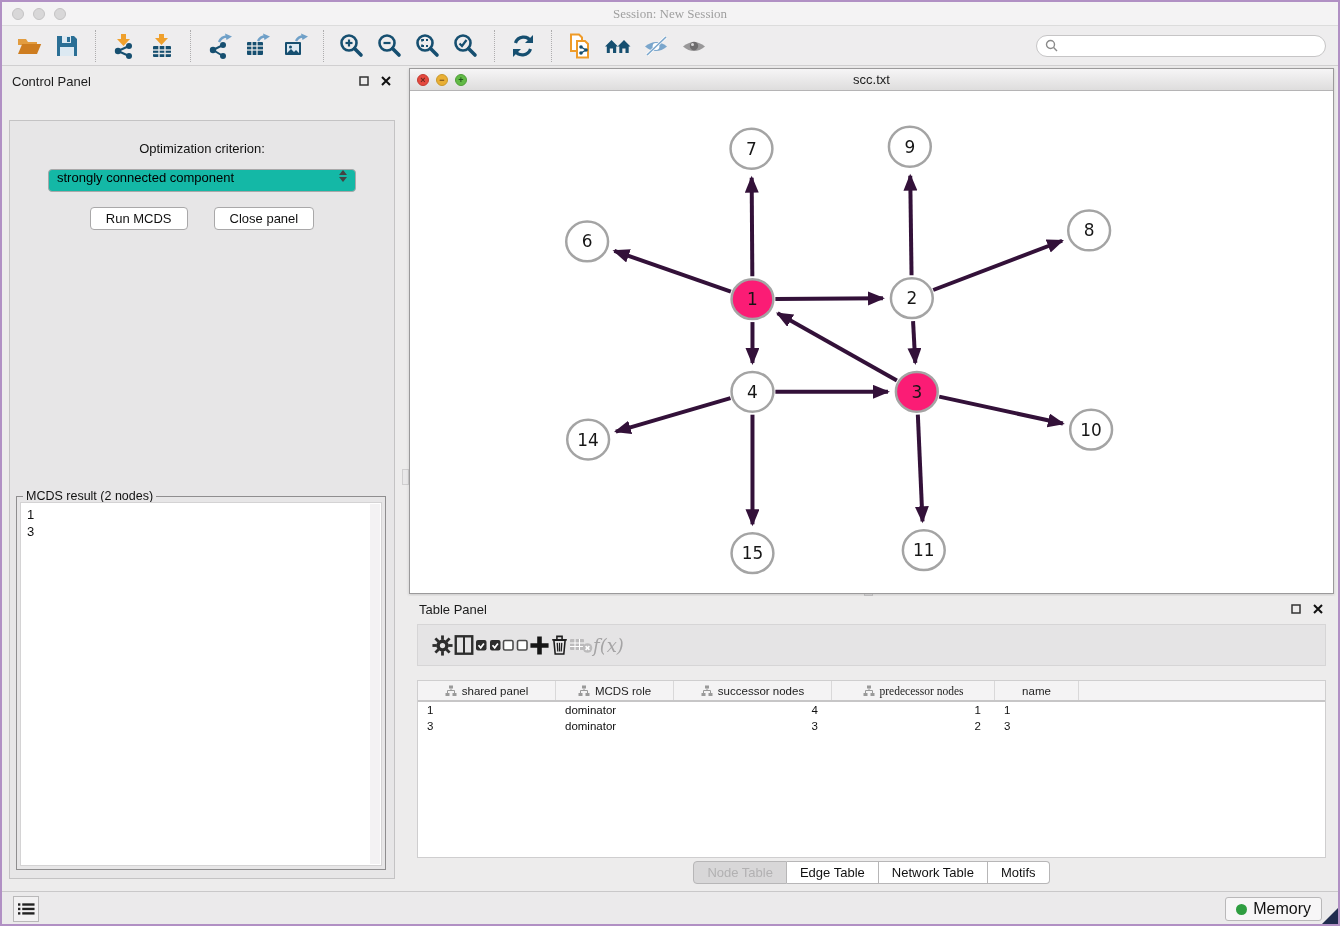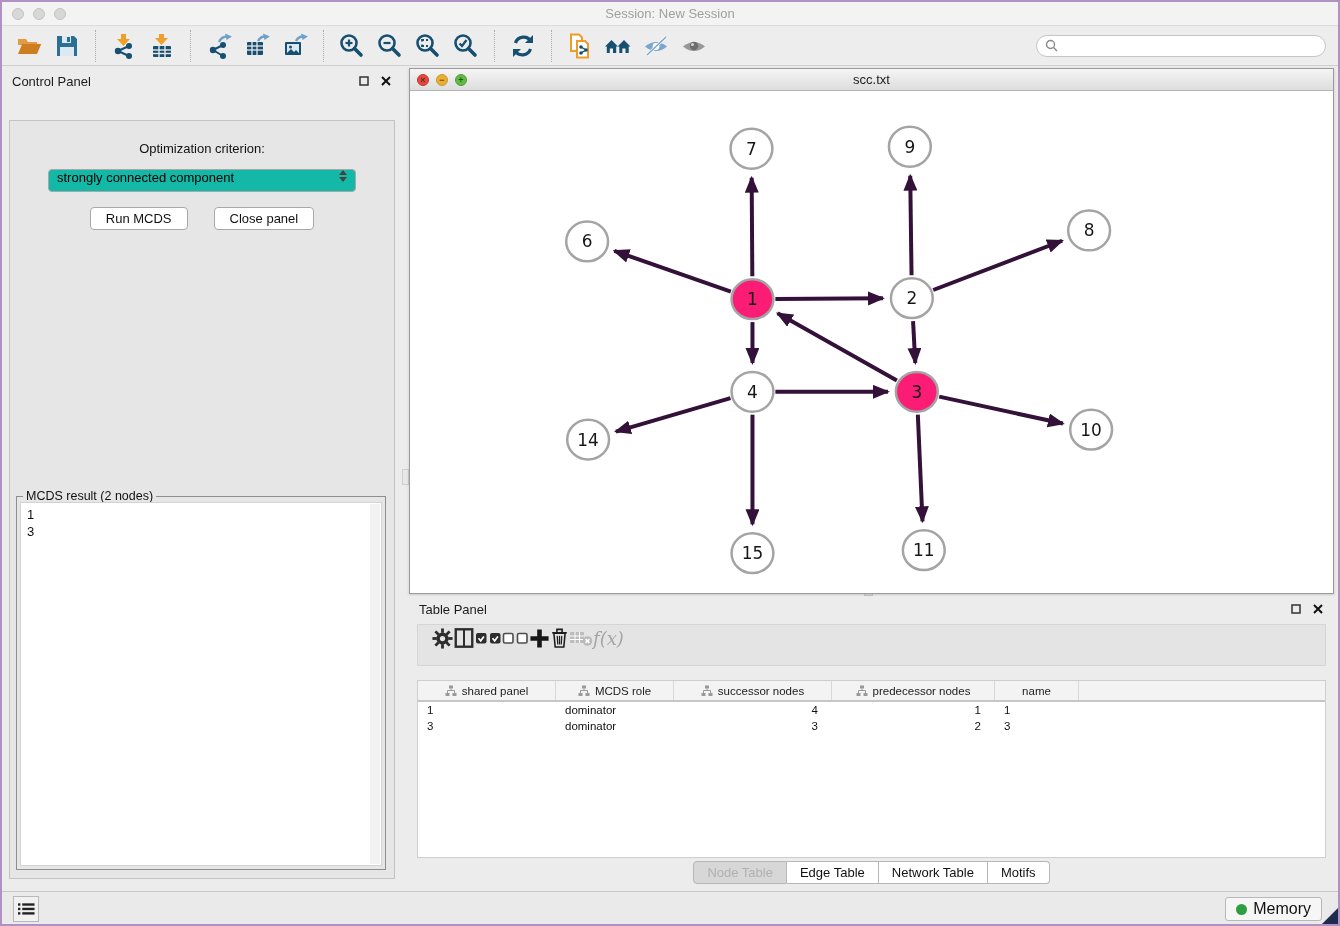--- a/index.html
+++ b/index.html
@@ -3,21 +3,21 @@
 <meta charset="utf-8">
 <style>
   * { box-sizing: border-box; margin: 0; padding: 0; }
   html,body { width:1340px; height:926px; }
   body { font-family:"Liberation Sans", sans-serif; background:#3a4a6b; }
   .page { position:relative; width:1340px; height:926px; background:#edecec;
           border:2px solid #b190c4; overflow:hidden; }
 
   
   .titlebar { position:absolute; left:0; top:0; right:0; height:24px; background:#f4f3f4;
-              border-bottom:1px solid #dcdcdc; display:flex; align-items:center; justify-content:center; }
+              border-bottom:1px solid #dcdcdc; display:flex; align-items:center; justify-content:center;font-family:Liberation Serif, serif; }
   .titlebar .title { font-size:13px; color:#9f9f9f; }
   .tl-group { position:absolute; left:10px; top:6px; display:flex; gap:9px; }
   .tl { width:12px; height:12px; border-radius:50%; background:#d8d7d8; border:1px solid #c4c3c4; }
 
   
   .toolbar { position:absolute; left:0; top:24px; right:0; height:40px; background:#eeedee;
              border-bottom:1px solid #d0cfd0; display:flex; align-items:center; padding:0 12px 0 8px; }
   .tb-icon { width:32px; height:30px; display:flex; align-items:center; justify-content:center; cursor:default; margin:0 3px; }
   .tb-icon svg { width:26px; height:26px; }
   .tb-sep { width:0; height:32px; border-left:1px dotted #aeadae; margin:0 9px; }
@@ -81,21 +81,21 @@
   .nt-min   { background:#e9af34; border:1px solid #c9992b; }
   .nt-zoom  { background:#62ba46; border:1px solid #4f9e39; color:rgba(20,60,20,0.8); }
   .net-canvas { position:absolute; left:0; right:0; top:23px; bottom:0; background:#fff; }
   .net-canvas svg { width:100%; height:100%; display:block; }
 
   
   .table-panel { position:absolute; left:407px; top:594px; width:925px; bottom:33px; background:#edecec; }
   .tp-header { height:26px; display:flex; align-items:center; padding:0 10px; }
   .tp-header .ph-title { font-size:13px; color:#1c1c1c; }
   .tp-toolbar { margin:2px 8px 14px 8px; height:42px; background:#e5e4e5; border:1px solid #d6d5d6;
-                display:flex; padding-left:14px; }
+                display:flex; align-items:center; padding-left:14px; }
   .tp-tool { display:flex; align-items:center; justify-content:center; height:26px; }
   .fx-label { font-family:"DejaVu Serif", serif; font-style:italic; font-size:18px; color:#a5a4a5; }
 
   .tp-table { margin:6px 8px 0 8px; height:178px; background:#fff; border:1px solid #cfcecf; overflow:hidden; }
   .t-head { display:flex; height:21px; background:#f4f3f4; border-bottom:2px solid #c7c6c7; }
   .th { display:flex; align-items:center; justify-content:center; gap:5px; font-size:11.5px; color:#222;
         border-right:1px solid #d9d8d9; height:100%; }
   .tree-ico { display:flex; }
   .t-row { display:flex; height:16px; align-items:center; }
   .td { font-size:11.5px; color:#111; height:100%; display:flex; align-items:center; overflow:hidden; }
@@ -548,21 +548,21 @@
             <span class="tree-ico">
               <svg width="12" height="12" viewBox="0 0 12 12">
                 <rect x="4" y="0.5" width="4" height="3" fill="#9a9a9a"></rect>
                 <rect x="0.5" y="8" width="4" height="3" fill="#9a9a9a"></rect>
                 <rect x="7.5" y="8" width="4" height="3" fill="#9a9a9a"></rect>
                 <path d="M6 3.5v2M2.5 8V5.5h7V8" stroke="#9a9a9a" fill="none"></path>
               </svg>
             </span>
             <span>successor nodes</span>
           </div>
-          <div class="th" style="width: 163px;">
+          <div class="th" style="width: 163px; font-family: Liberation Serif, serif;">
             <span class="tree-ico">
               <svg width="12" height="12" viewBox="0 0 12 12">
                 <rect x="4" y="0.5" width="4" height="3" fill="#9a9a9a"></rect>
                 <rect x="0.5" y="8" width="4" height="3" fill="#9a9a9a"></rect>
                 <rect x="7.5" y="8" width="4" height="3" fill="#9a9a9a"></rect>
                 <path d="M6 3.5v2M2.5 8V5.5h7V8" stroke="#9a9a9a" fill="none"></path>
               </svg>
             </span>
             <span>predecessor nodes</span>
           </div>

